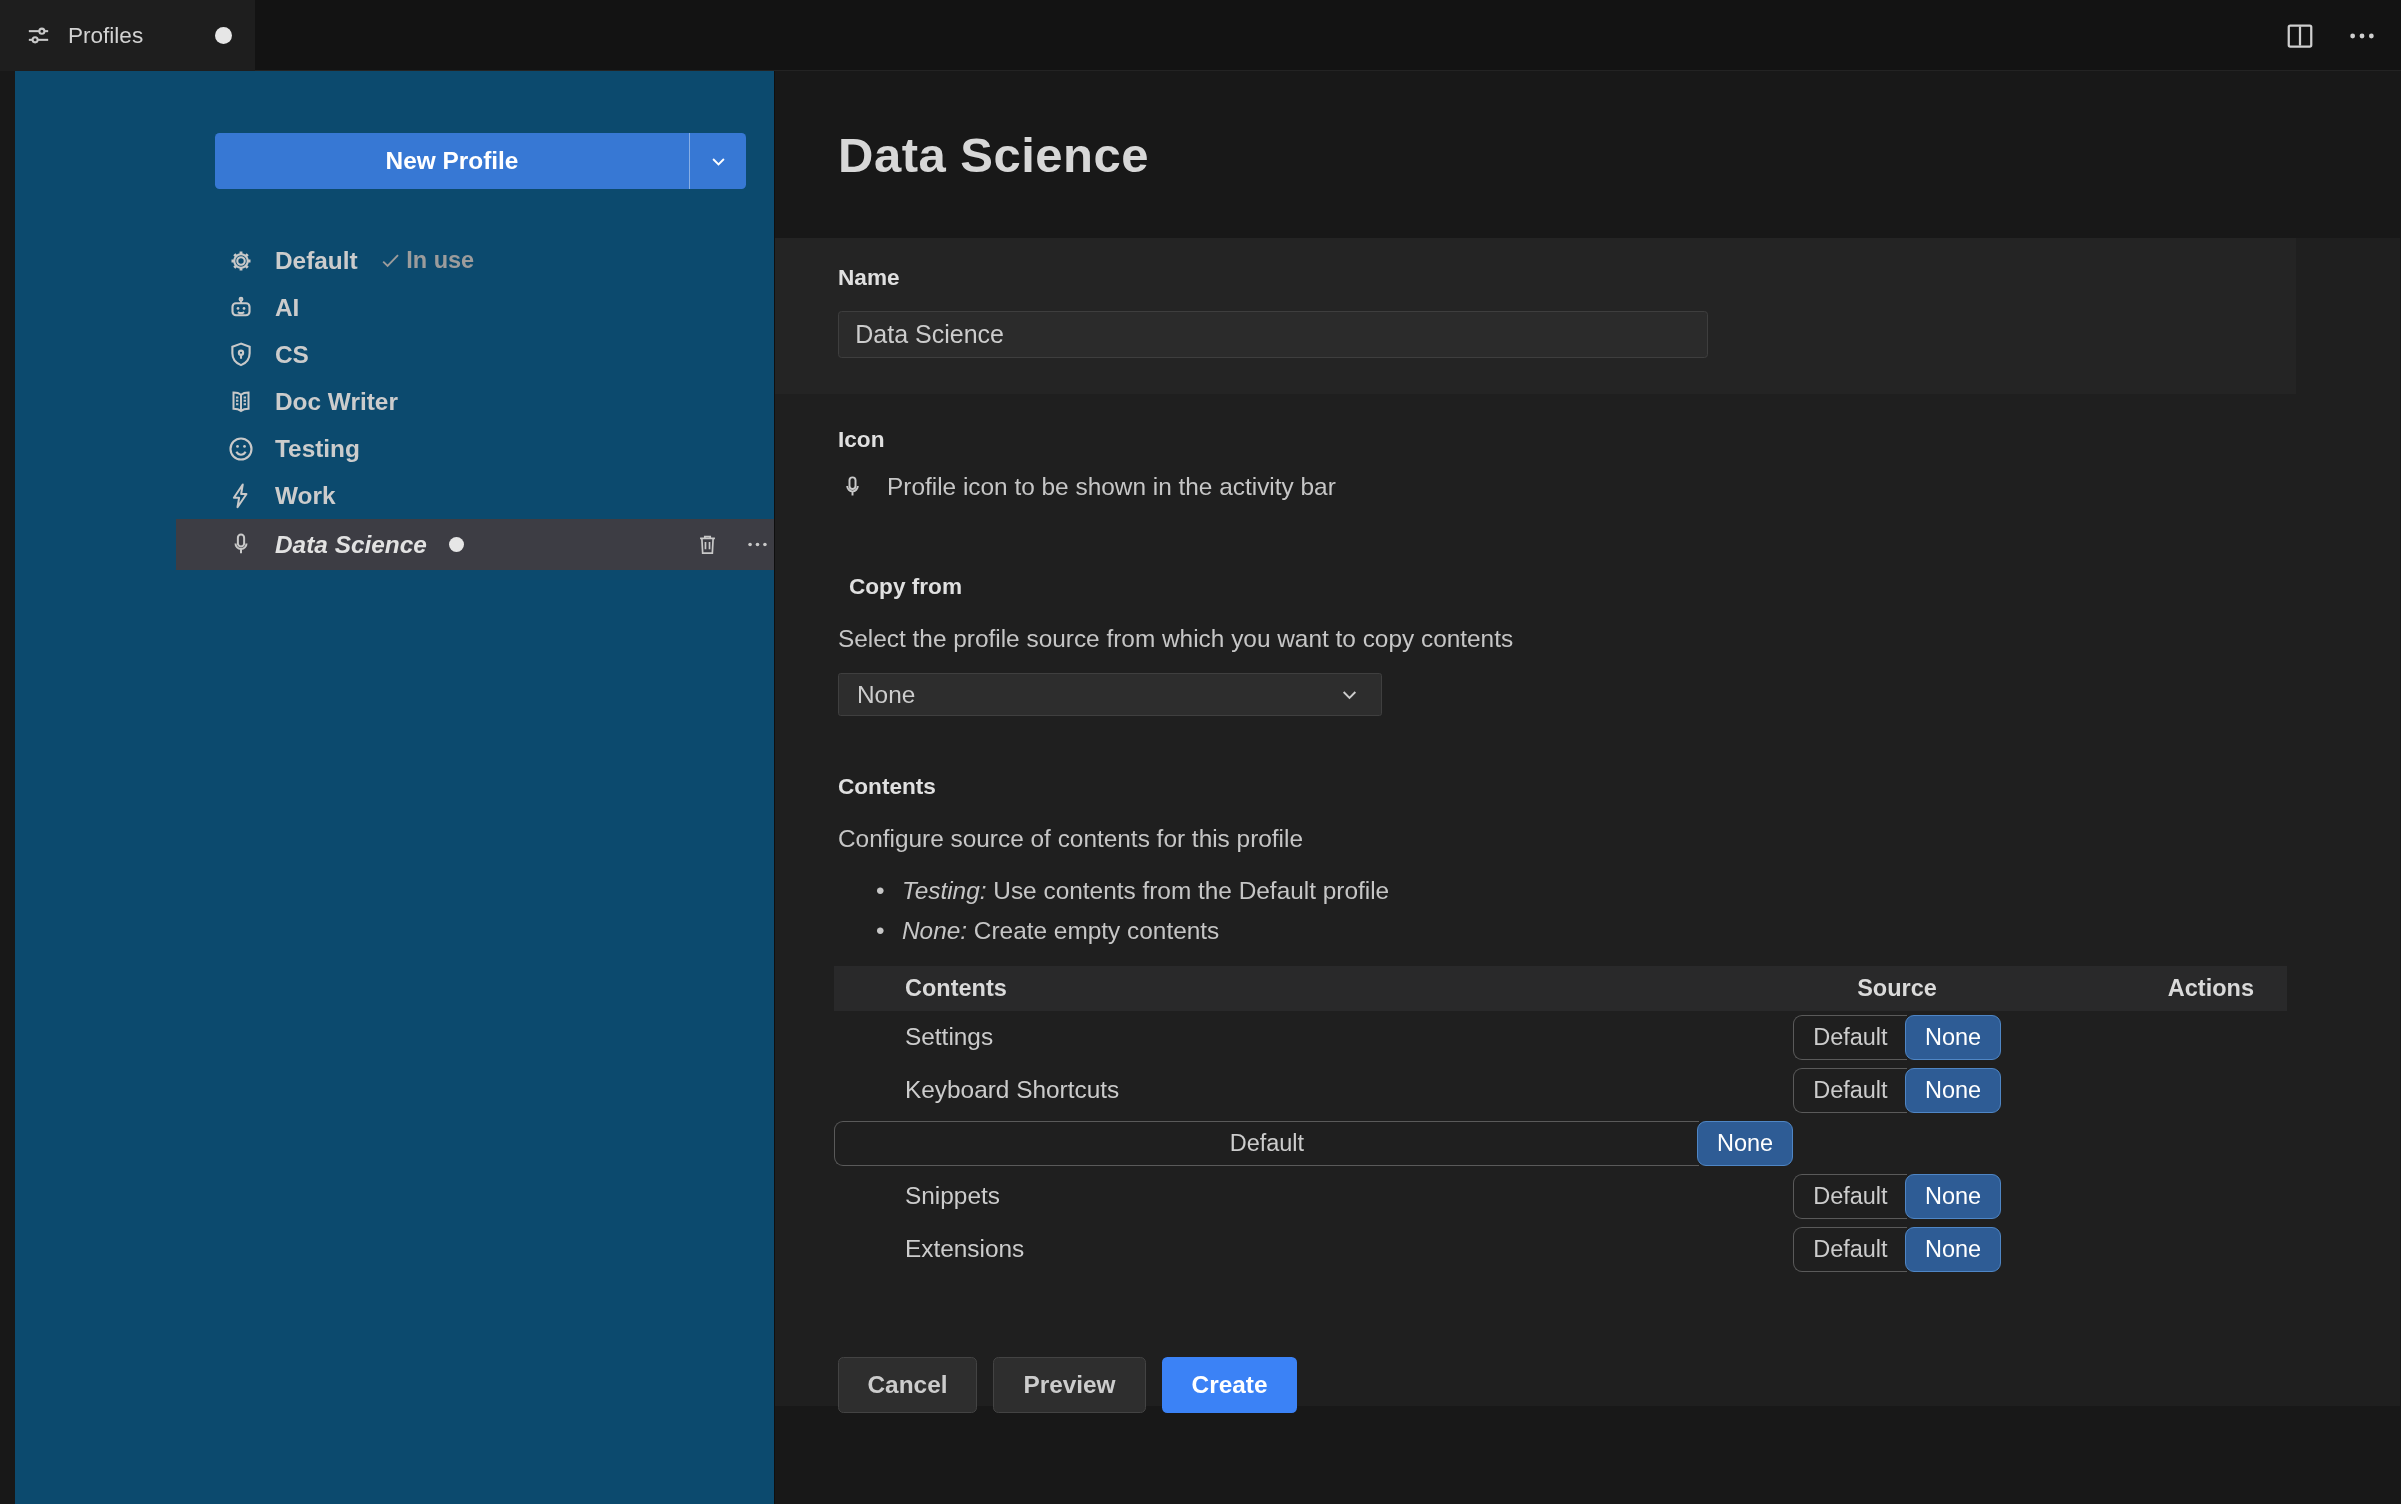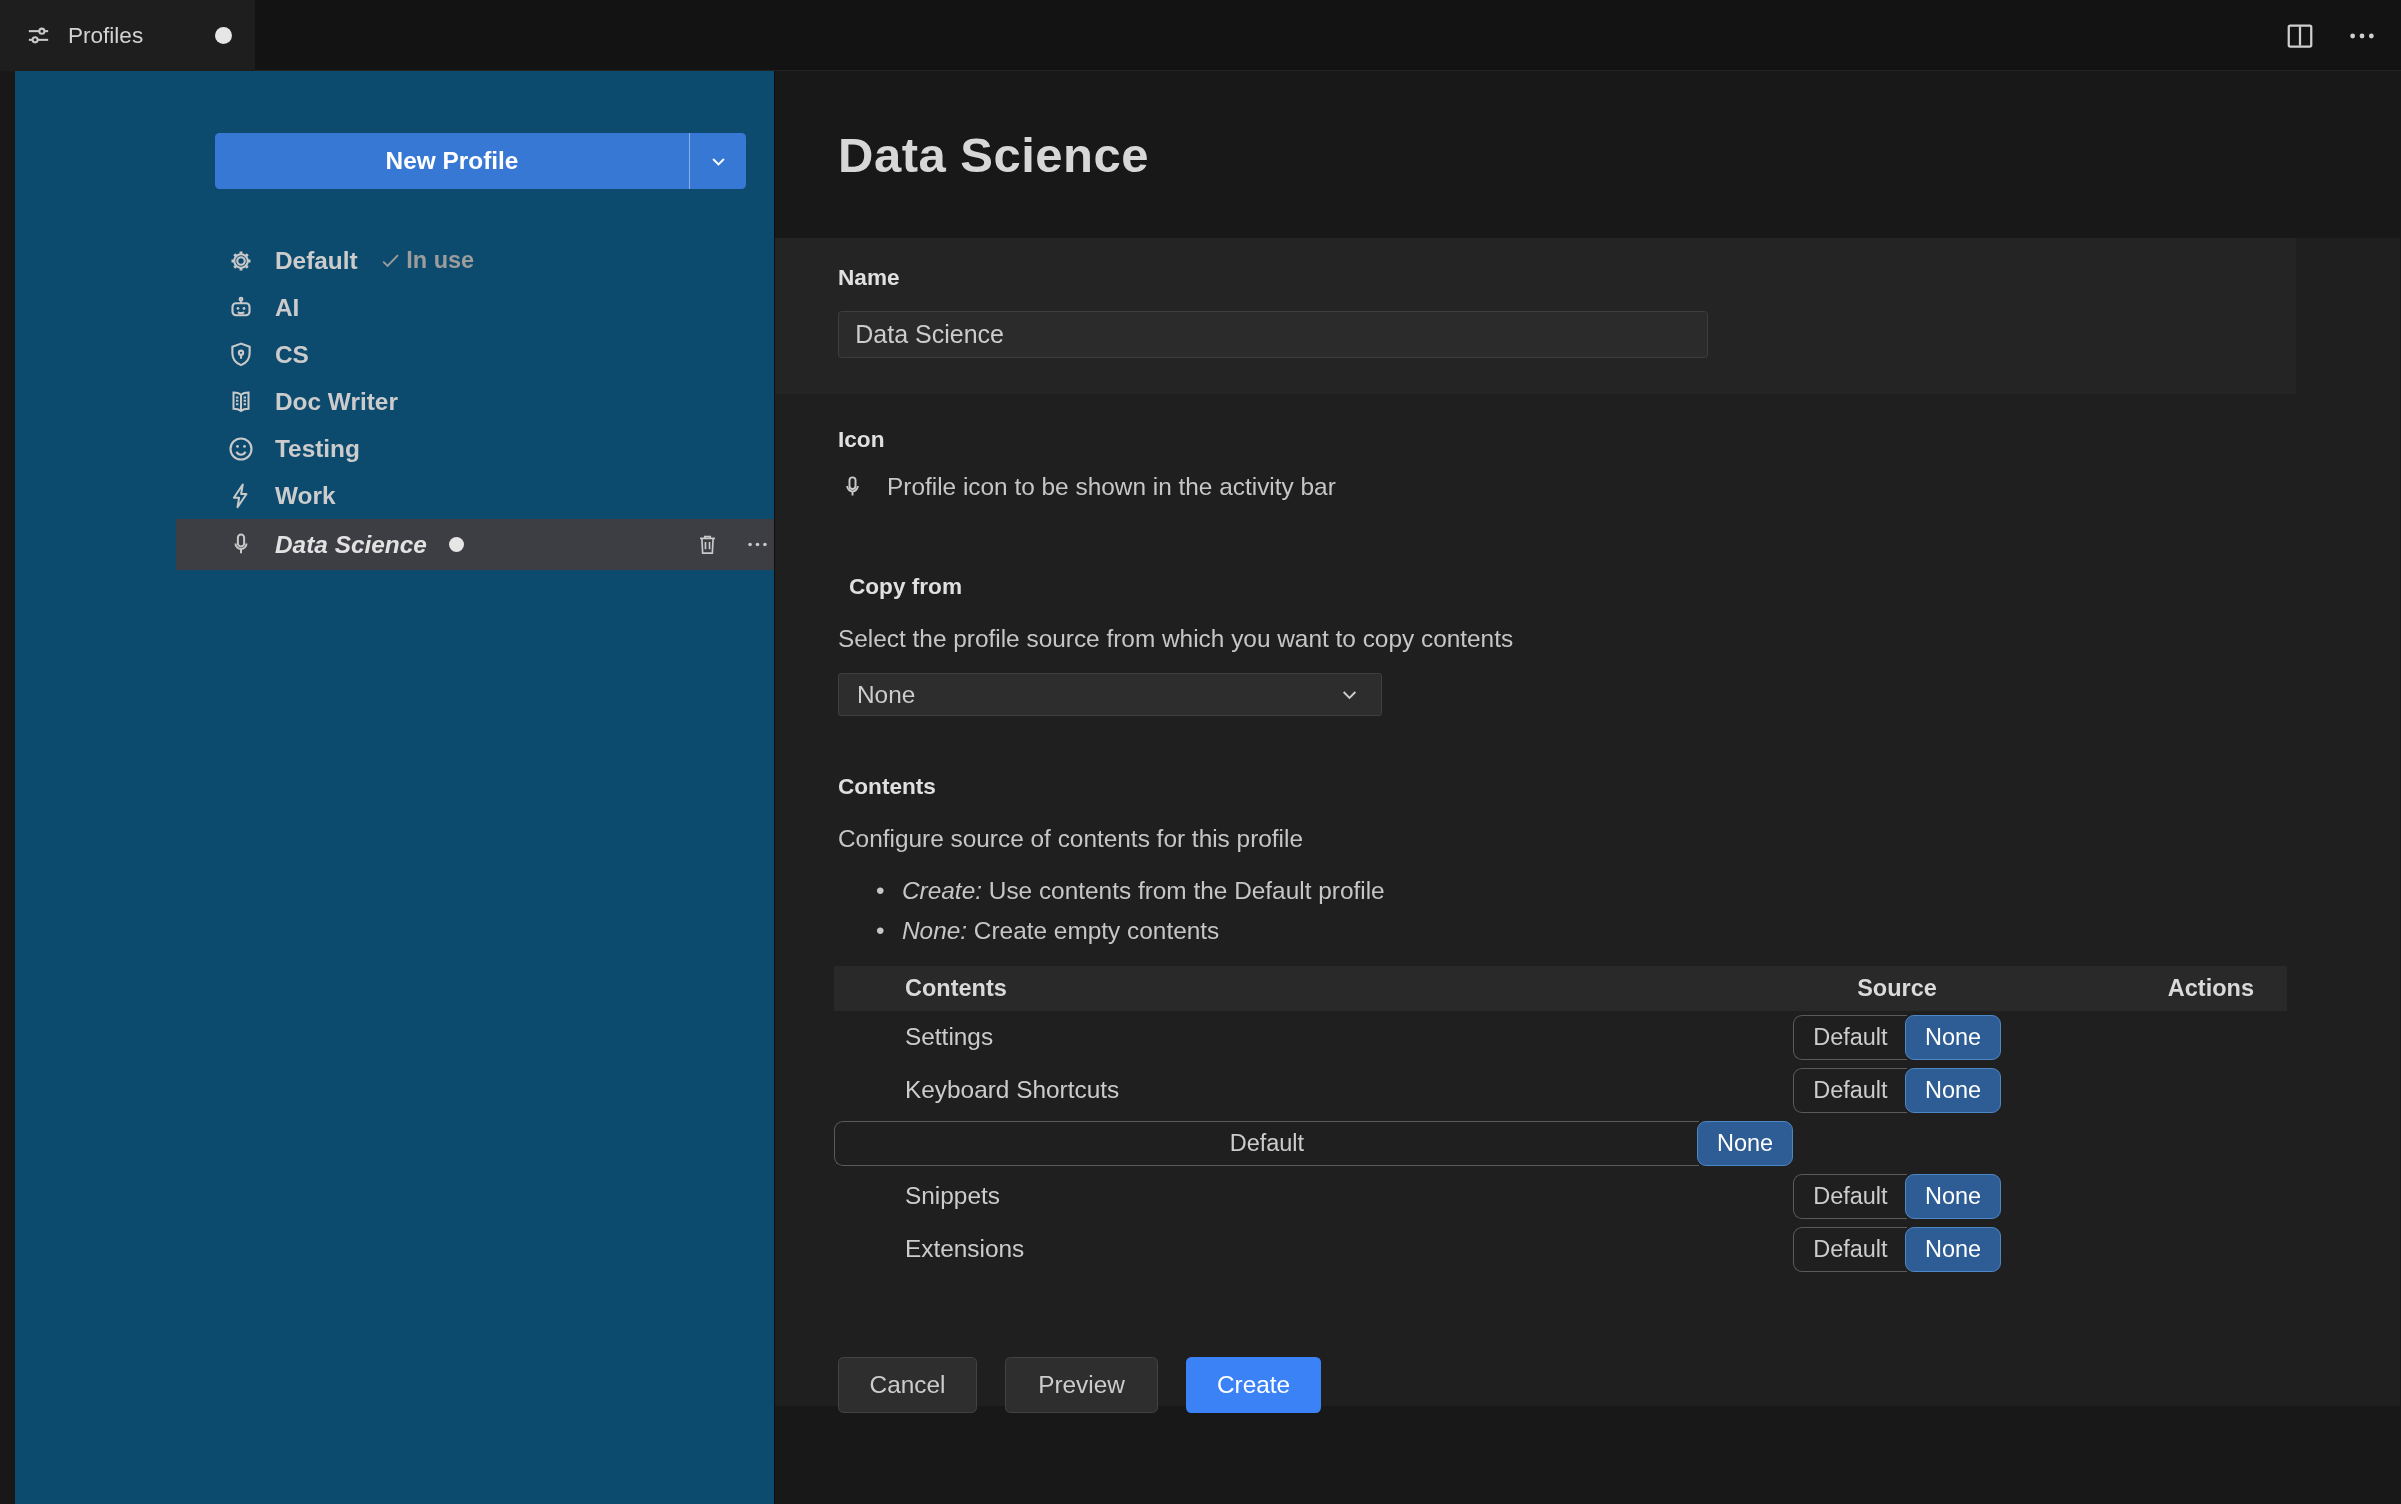--- a/index.html
+++ b/index.html
@@ -82,21 +82,21 @@
   .trow{ height:53px; display:grid; grid-template-columns:1fr 208px 286px; align-items:center; }
   .td-label{ padding-left:71px; font-size:24.4px; color:#cccccc; }
   .seg{ display:flex; height:45px; }
   .seg-default{ flex:1; border:1.8px solid #5a5a5a; border-right:none; border-radius:9px 0 0 9px;
                 display:flex; align-items:center; justify-content:center; font-size:23.5px; color:#cccccc;
                 background:transparent; cursor:pointer; }
   .seg-none{ width:96px; border:1.8px solid #4f86c5; border-radius:9px; background:#2e5c95;
              display:flex; align-items:center; justify-content:center; font-size:23.5px; color:#ffffff;
              margin-left:-1.8px; cursor:pointer; }
 
-  .footer{ margin-top:81px; display:flex; gap:28px; }
+  .footer{ margin-top:81px; display:flex; gap:16px;font-weight:bold; }
   .btn{ height:56px; border-radius:5.4px; display:flex; align-items:center; justify-content:center;
         font-size:24.4px; cursor:pointer; }
   .btn-secondary{ background:#2e2e2e; border:1.8px solid #434343; color:#cccccc; }
   .btn-primary{ background:#3b82f6; color:#ffffff; }
   .btn-cancel{ width:139px; } .btn-preview{ width:153px; } .btn-create{ width:135px; }
 </style>
 </head>
 <body>
 
 <div class="screen">
@@ -287,21 +287,21 @@
               </svg>
           </span>
         </div>
 
         <div class="sec-label contents-label">Contents</div>
         <div class="body-text contents-desc">Configure source of contents for this profile</div>
 
         <div class="bullets">
           <div class="bullet">
             <span class="marker">•</span>
-            <span class="term">Create:</span>
+            <span class="term">Testing:</span>
             <span class="rest"> Use contents from the Default profile</span>
           </div>
           <div class="bullet">
             <span class="marker">•</span>
             <span class="term">None:</span>
             <span class="rest"> Create empty contents</span>
           </div>
         </div>
       </div>
 

